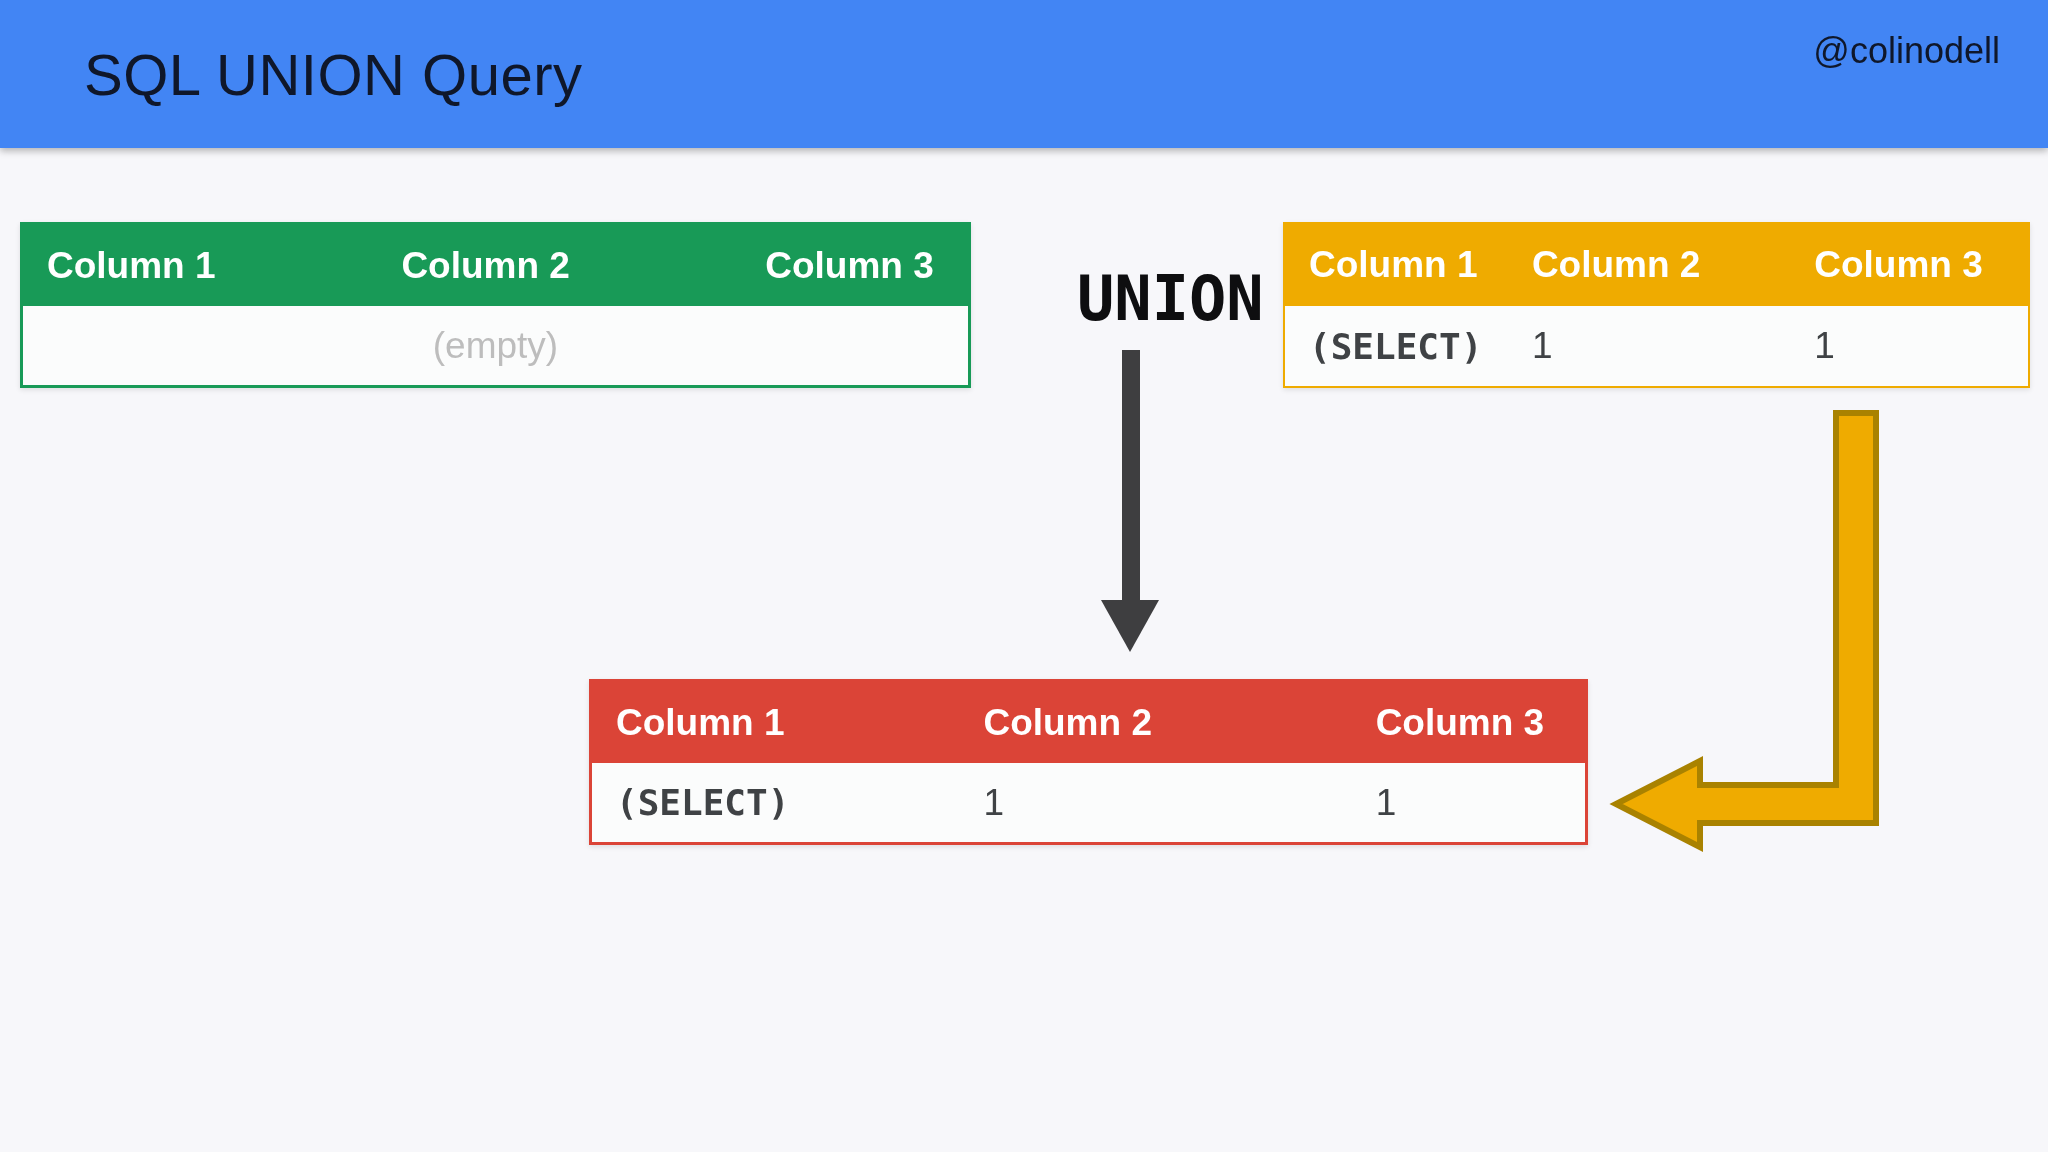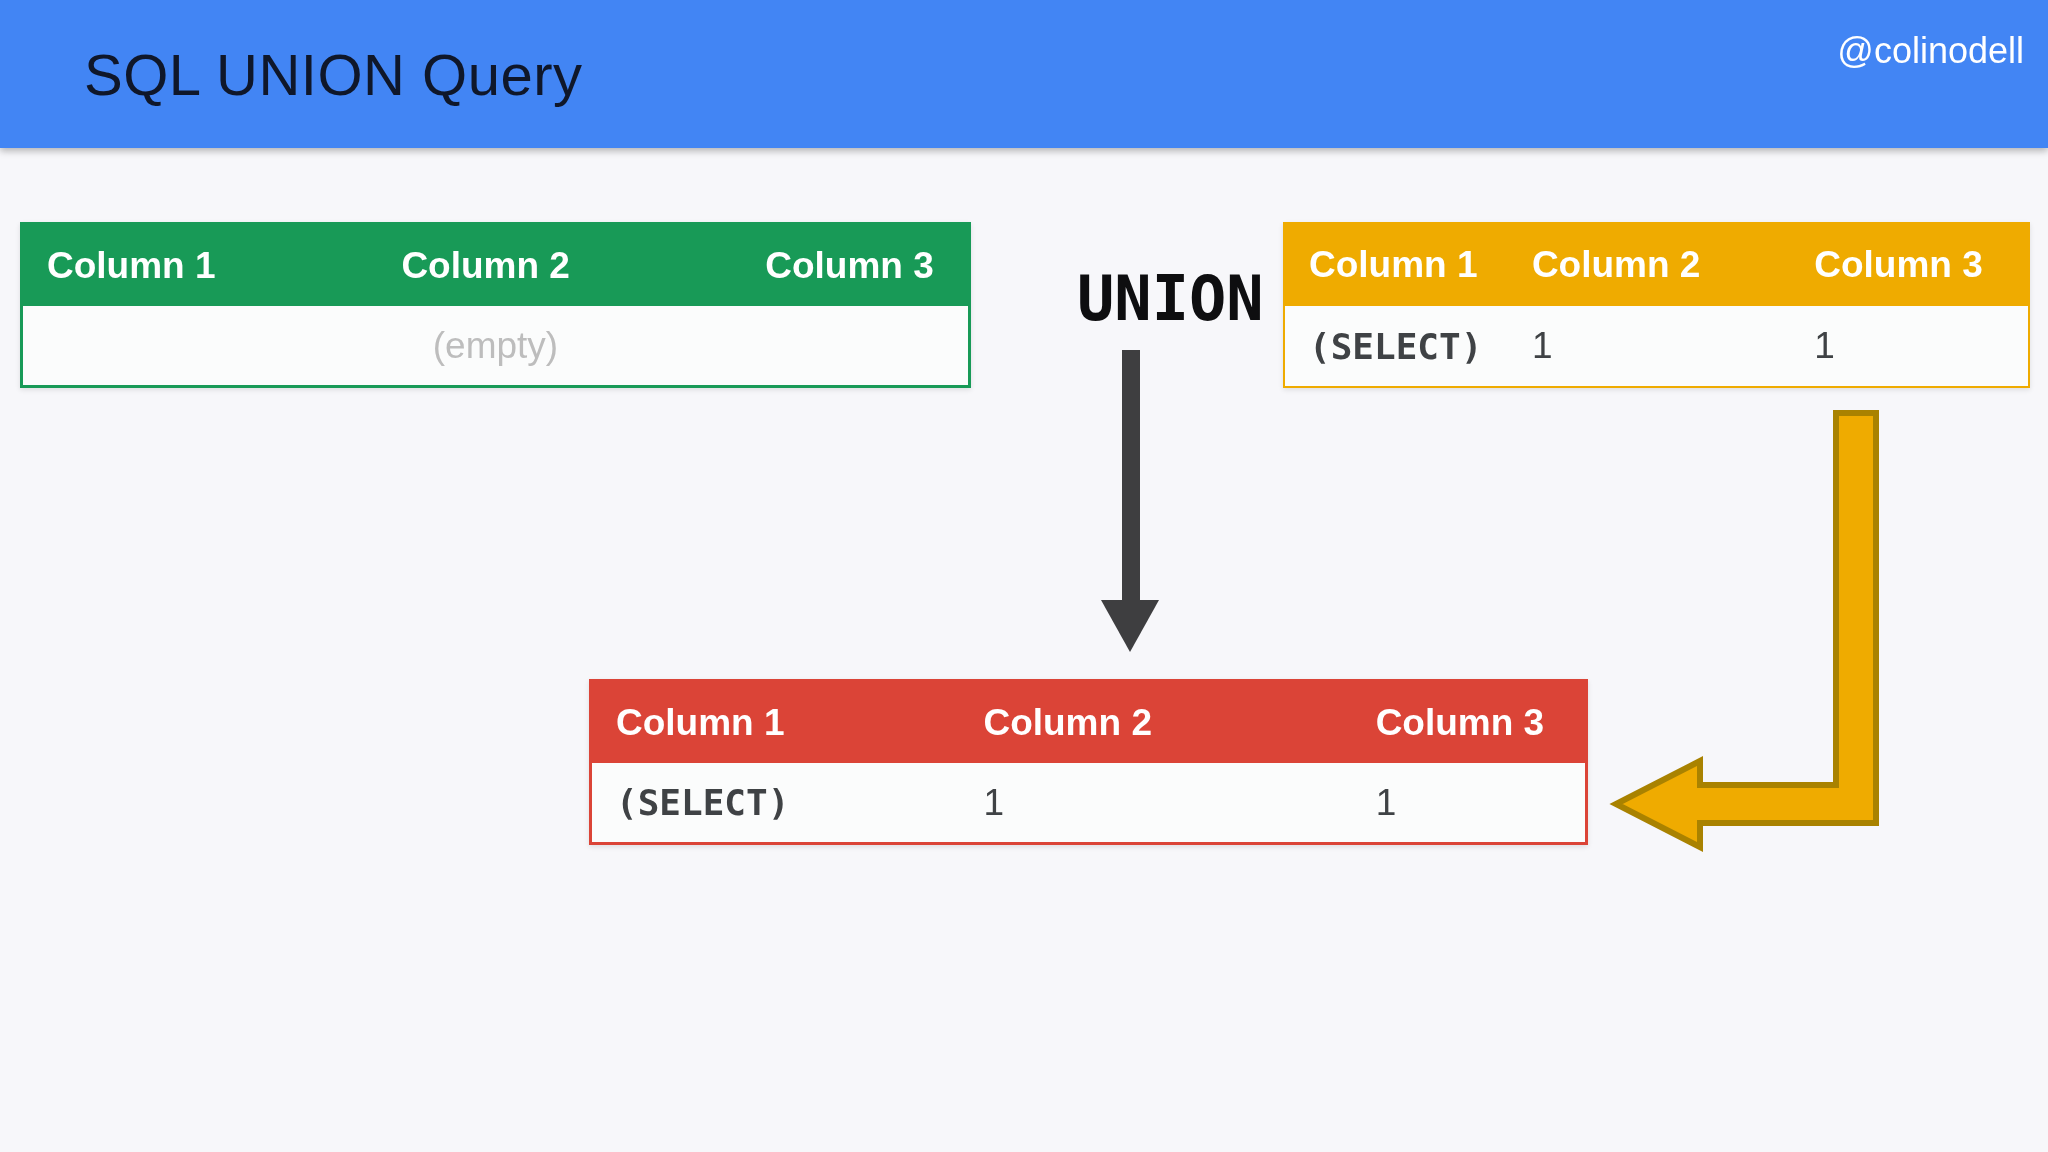--- a/index.html
+++ b/index.html
@@ -17,22 +17,22 @@
     background:var(--header_bg,#4285F4);
     box-shadow:0 3px 7px rgba(0,0,0,0.28);
     z-index:3;
   }
   .app-title{
     position:absolute;left:45px;top:0;height:148px;
     display:flex;align-items:center;
     color:#0f172a;font-size:58px;letter-spacing:0.5px;margin-left:39px;
   }
   .handle{
-    position:absolute;right:24px;top:30px;
-    color:#ffffff;font-size:36px;
+    position:absolute;right:48px;top:30px;
+    color:#0f172a;font-size:36px;
   }
 
   
   .tbl{
     position:absolute;display:flex;flex-direction:column;
     box-sizing:border-box;background:#FBFCFC;
     box-shadow:0 2px 5px rgba(0,0,0,0.10);
     text-align:center;
   }
   .tbl .hdr{display:flex;color:#fff;font-weight:bold;font-size:37px;}

